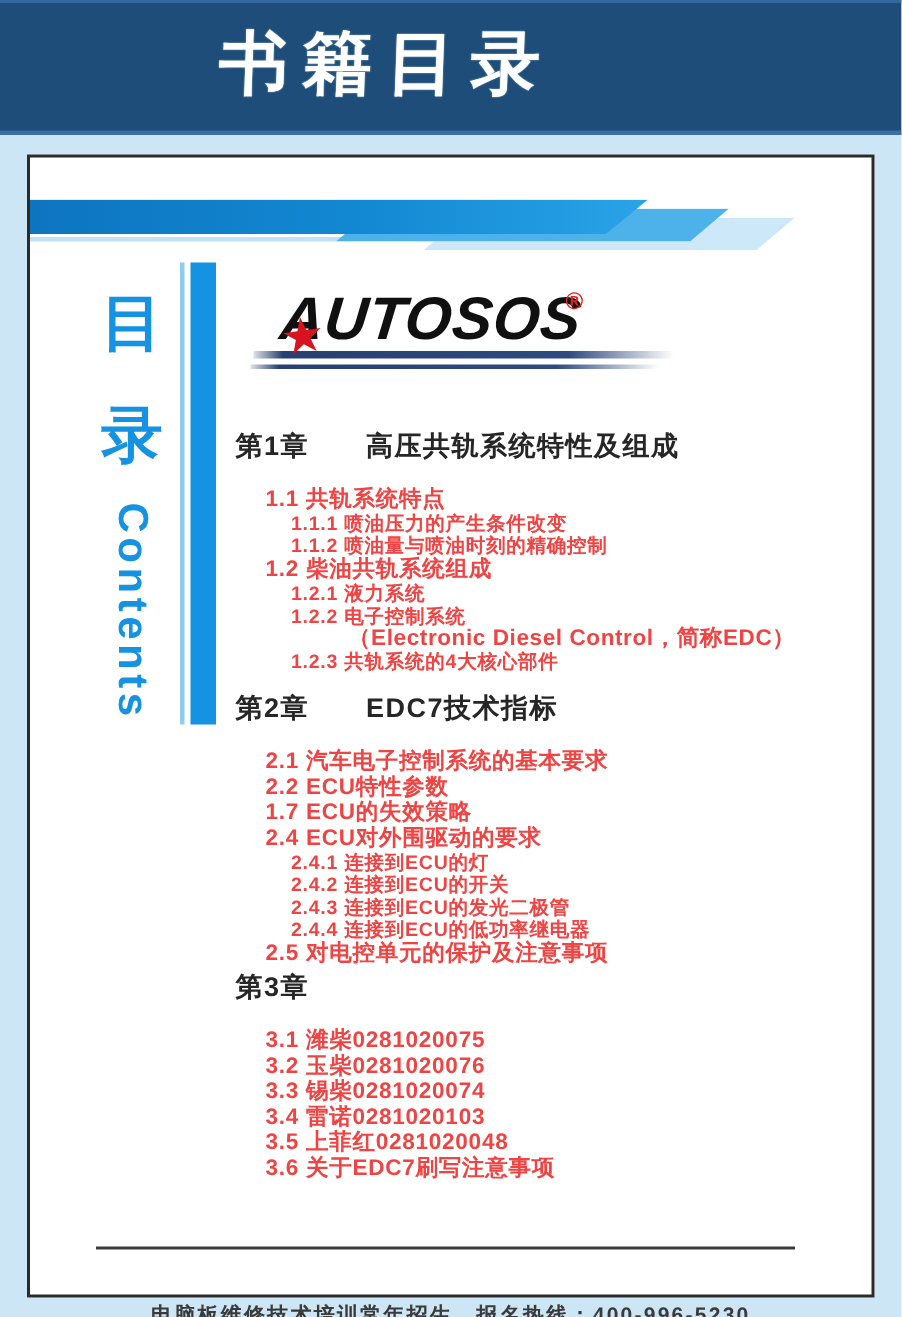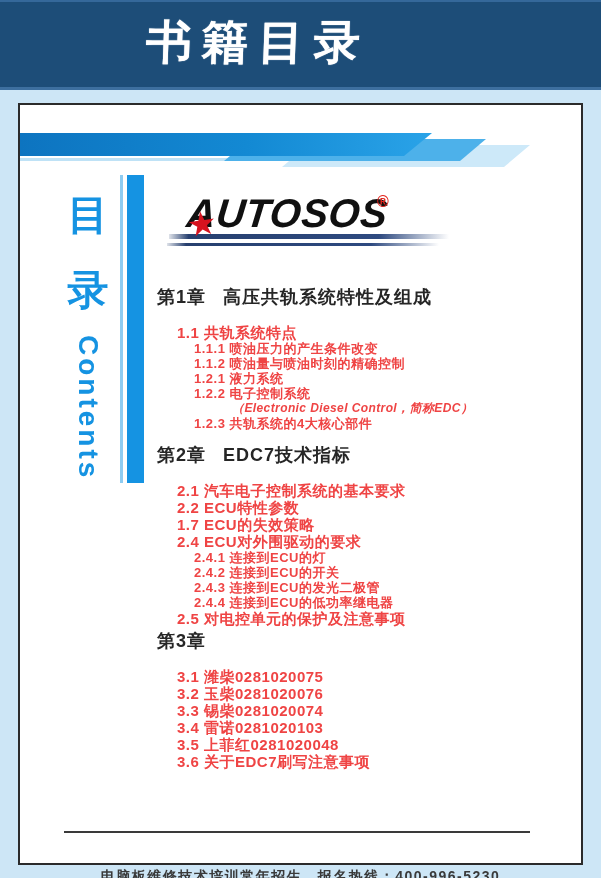--- a/index.html
+++ b/index.html
@@ -93,31 +93,31 @@
   }
   .logo-reg {
     position:absolute; left:210px; top:6px;
     color:#e2241d; font-size:16px; font-weight:700;
   }
 
   
   .chapter-head {
     display:flex; align-items:baseline;
     color:#262626; font-weight:900; font-size:18px; line-height:22px;
-    letter-spacing:1px; margin-left:2px;
+    letter-spacing:1px; margin-left:2px;gap:21px;
   }
   .chapter-head .ch-label { margin-right:17px; }
   .ch1 { margin-top:0; }
   .ch2 { margin-top:13px; }
   .ch3 { margin-top:3px; }
 
   ul.items { list-style:none; margin:16px 0 0 0; color:#ef4444; font-weight:700; letter-spacing:0.5px; }
   li.l2 { font-size:15px; line-height:17px; padding-left:22px; }
   li.l3 { font-size:13px; line-height:15px; padding-left:39px; }
-  li.l4 { font-size:12px; line-height:15px; padding-left:77px; letter-spacing:0.4px;font-style:italic; }
+  li.l4 { font-size:15px; line-height:15px; padding-left:77px; letter-spacing:0.4px; }
 
   
   .footer-rule {
     position:absolute; left:44px; top:726px; width:466px; height:2px; background:#3a3a3a;
   }
   .footer-text {
     position:absolute; left:0; top:763px; width:100%;
     text-align:center; color:#3a3a3a; font-size:14px; font-weight:700; letter-spacing:1.5px;
   }
 </style>
@@ -154,20 +154,21 @@
     </div>
 
     <div class="chapter-head ch1">
       <span class="ch-label">第1章</span>
       <span class="ch-title">高压共轨系统特性及组成</span>
     </div>
     <ul class="items">
       <li class="l2">1.1 共轨系统特点</li>
       <li class="l3">1.1.1 喷油压力的产生条件改变</li>
       <li class="l3">1.1.2 喷油量与喷油时刻的精确控制</li>
+      <li class="l2">1.2 柴油共轨系统组成</li>
       <li class="l3">1.2.1 液力系统</li>
       <li class="l3">1.2.2 电子控制系统</li>
       <li class="l4">（Electronic Diesel Control，简称EDC）</li>
       <li class="l3">1.2.3 共轨系统的4大核心部件</li>
     </ul>
 
     <div class="chapter-head ch2">
       <span class="ch-label">第2章</span>
       <span class="ch-title">EDC7技术指标</span>
     </div>

